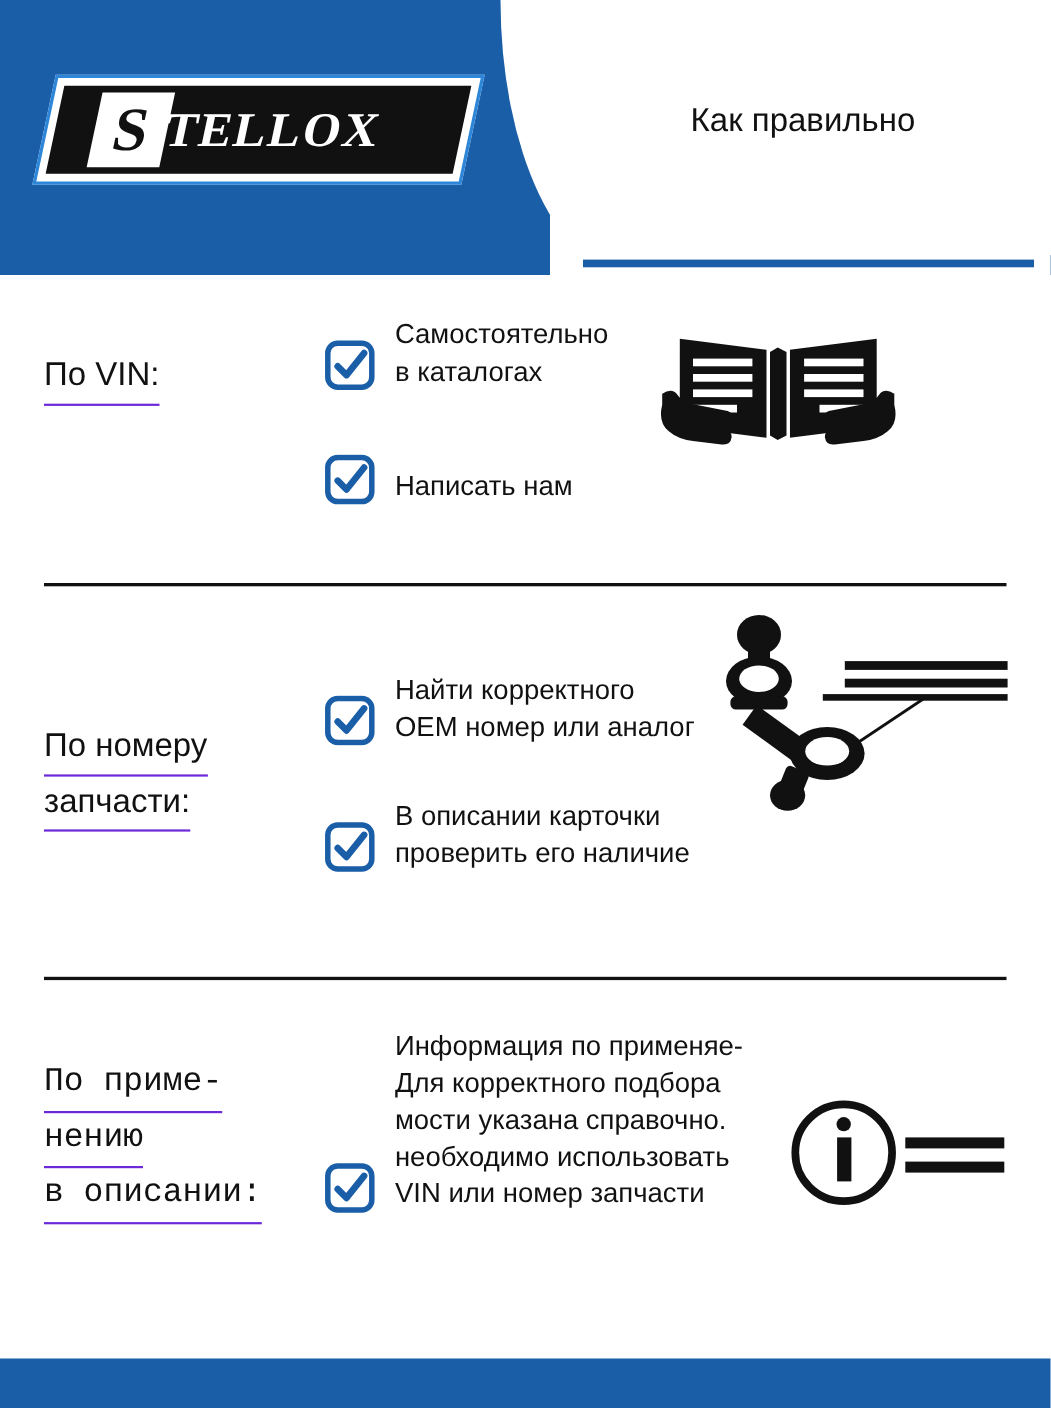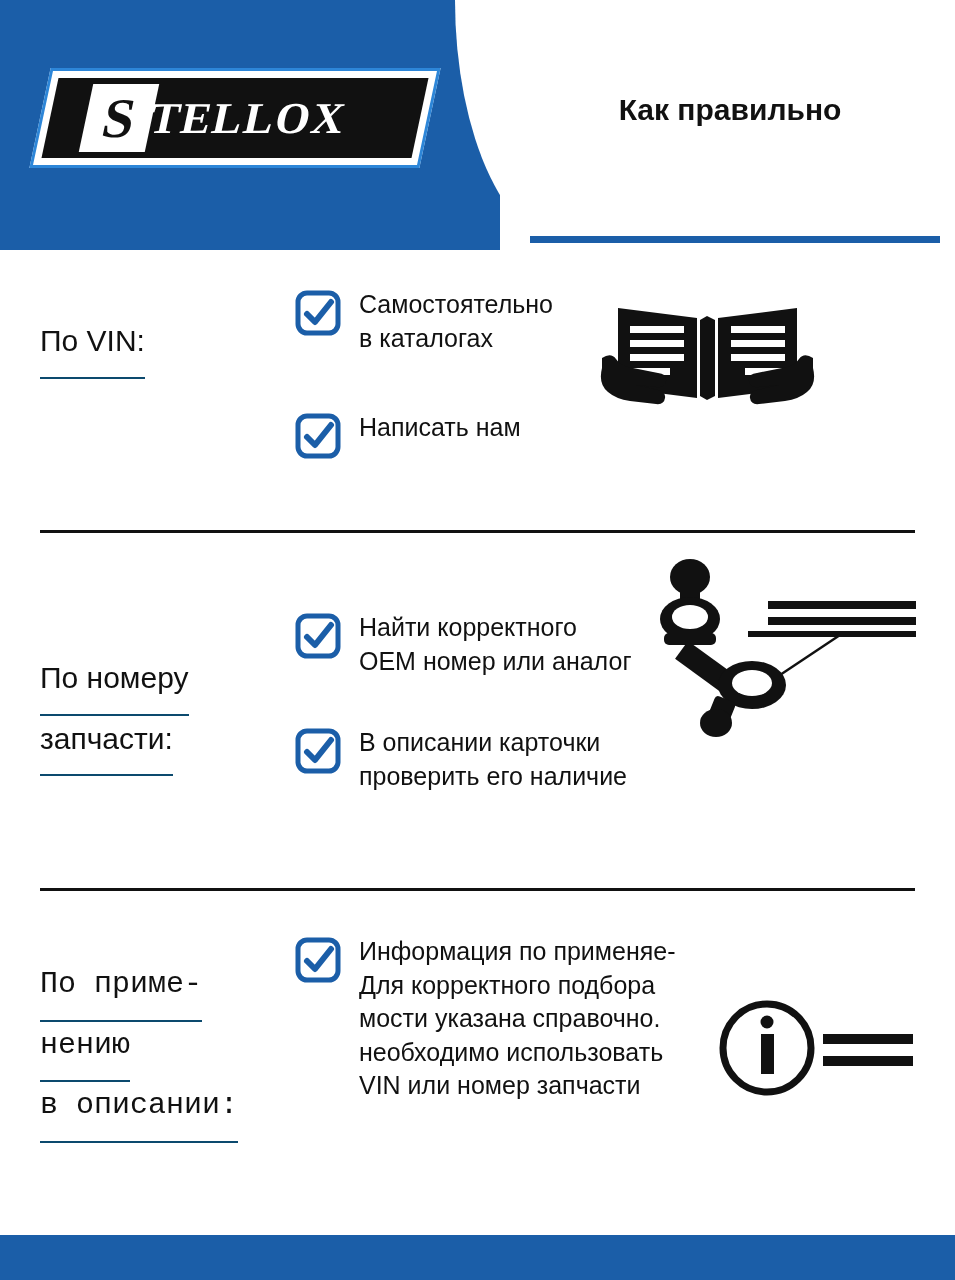--- a/index.html
+++ b/index.html
@@ -104,21 +104,21 @@
 
   .header-title {
     position: absolute;
     left: 520px;
     top: 90px;
     width: 420px;
     text-align: center;
     color: #111111;
     font-size: 30px;
     line-height: 1.35;
-    font-weight: bold;
+    font-weight: normal;
   }
   .header-underline {
     position: absolute;
     left: 530px;
     top: 236px;
     width: 410px;
     height: 7px;
     background: #1b5ea8;
   }
 
@@ -145,31 +145,31 @@
 
   .sec-label {
     width: 255px;
     flex: 0 0 255px;
     font-size: 30px;
     line-height: 1.55;
     color: #111111;
     padding-top: 10px;
   }
   .sec-label span {
-    border-bottom: 2px solid #0c4a6e;
+    border-bottom: 2px solid #6d28d9;
     display: inline-block;
-    padding-bottom: 12px;
+    padding-bottom: 2px;
   }
   .sec-items {
     flex: 1 1 auto;
     padding-top: 6px;
   }
   .item {
     display: flex;
-    align-items: flex-start;
+    align-items: flex-end;
     margin-bottom: 24px;
   }
   .check {
     flex: 0 0 auto;
     width: 46px;
     height: 46px;
     margin-right: 18px;
     margin-top: 2px;
   }
   .item-text {

